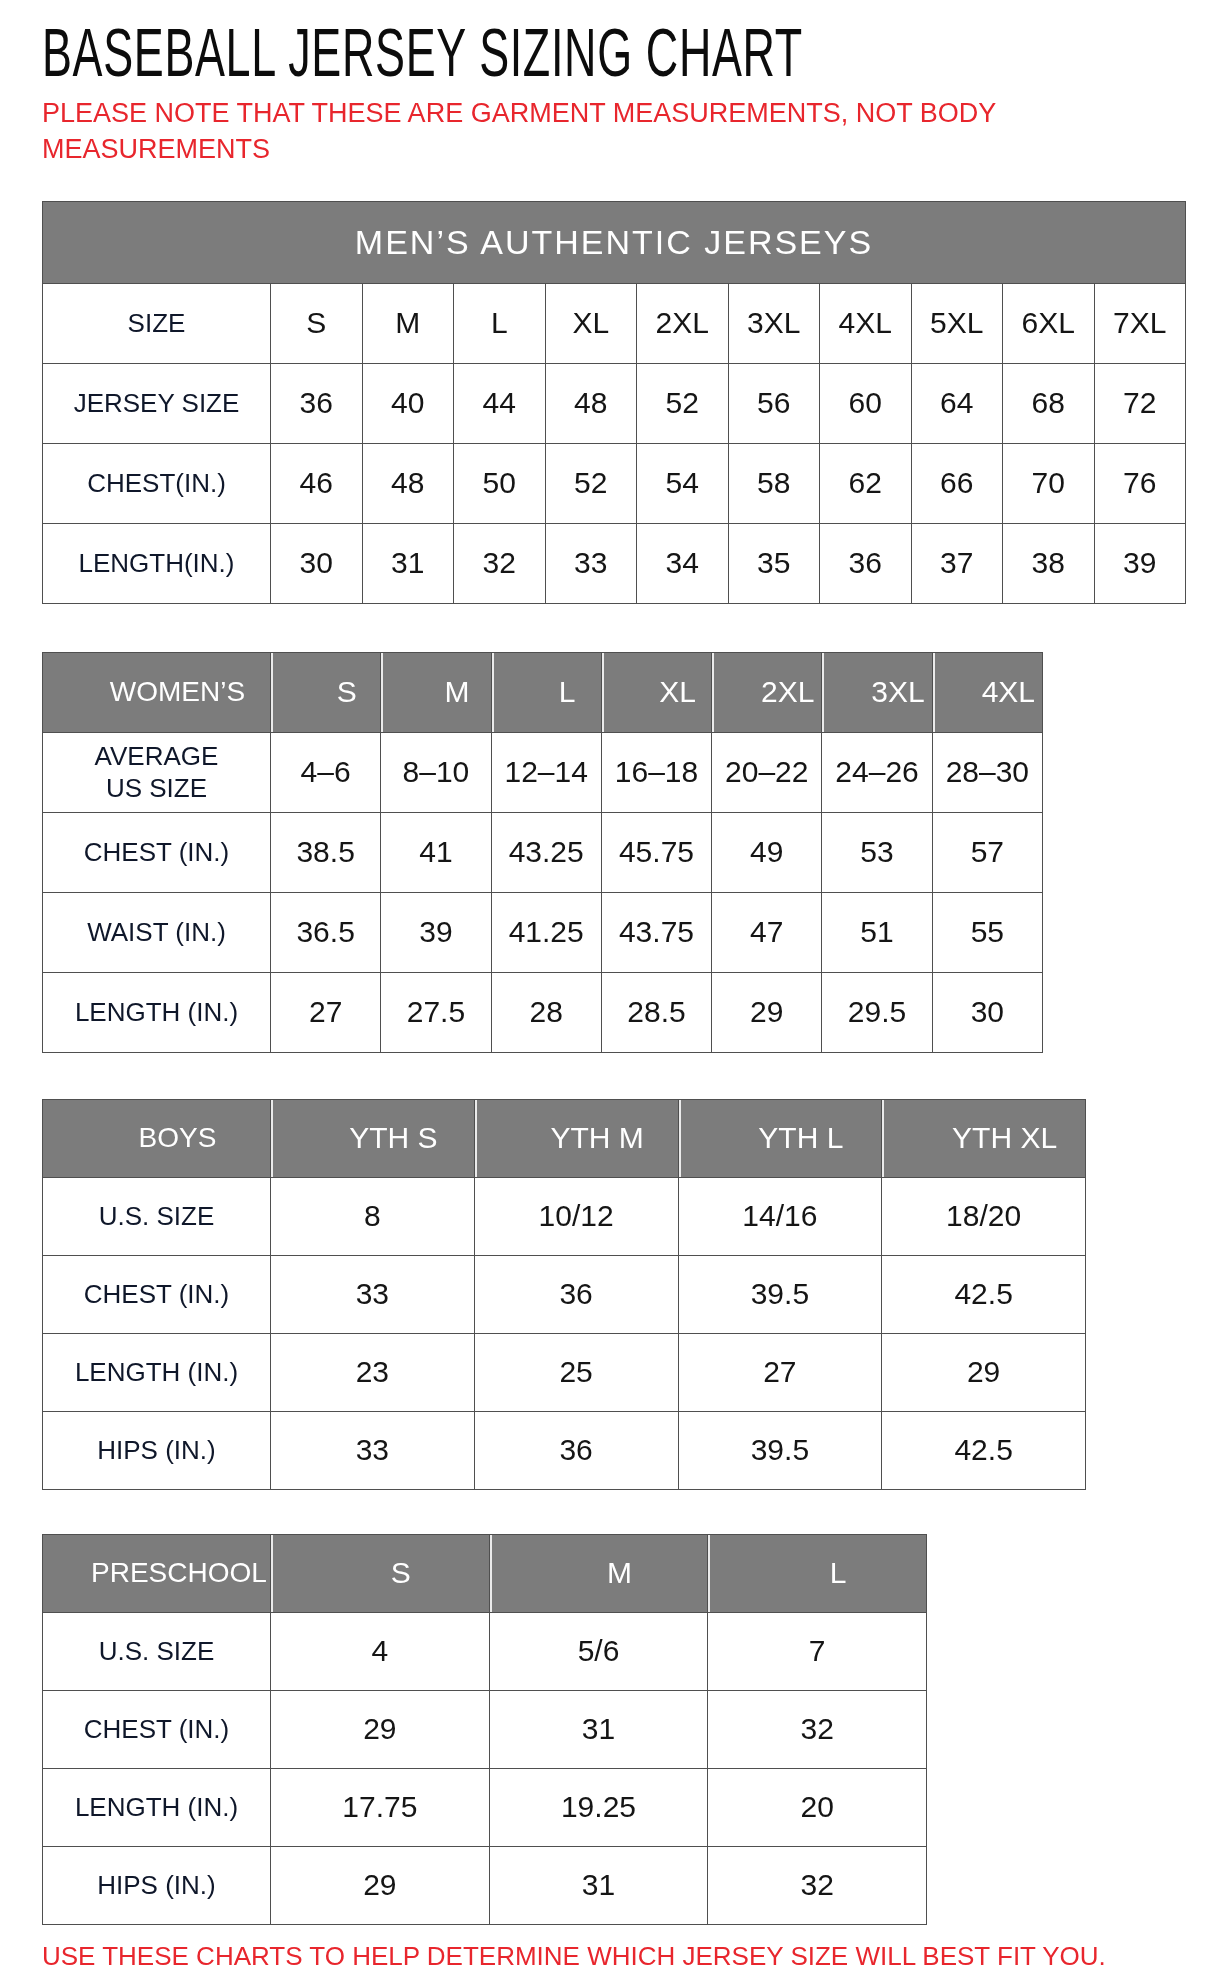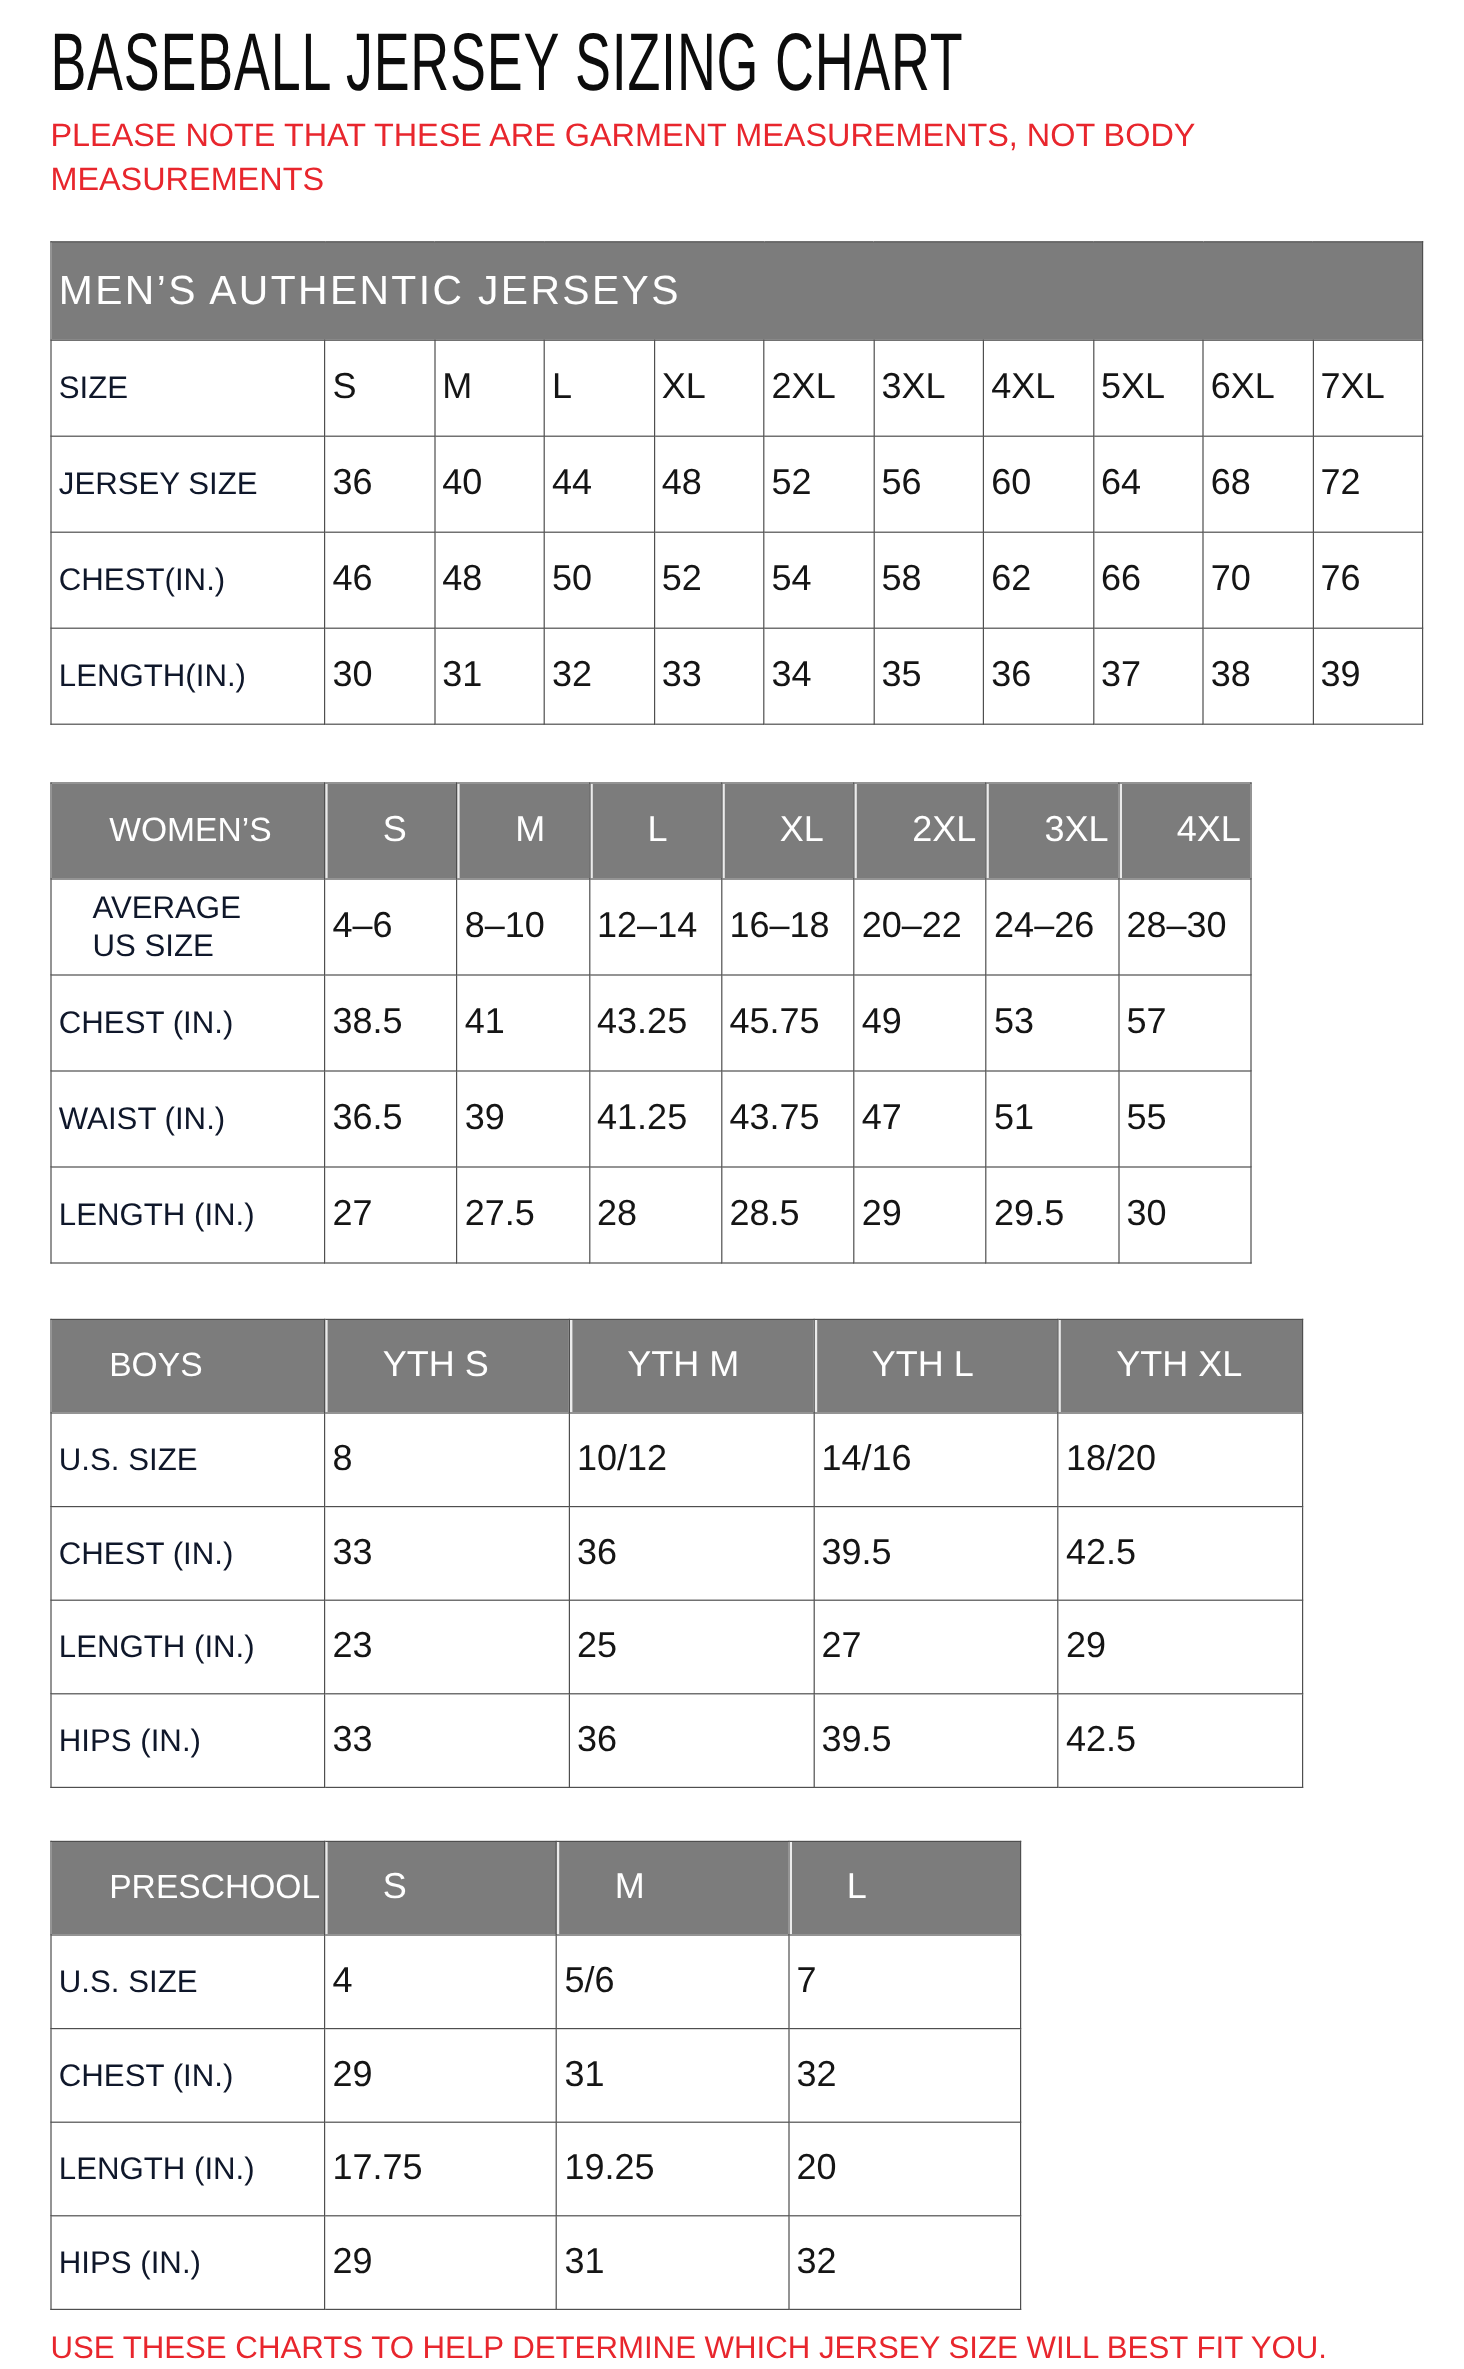--- a/index.html
+++ b/index.html
@@ -31,21 +31,21 @@
     color: #e8262d;
     font-size: 27px;
     line-height: 36px;
     margin: 0 0 34px 0;
     font-weight: normal;
   }
 
   table.sizing-table {
     border-collapse: collapse;
     table-layout: fixed;
-    text-align: left;
+    text-align: center;
   }
   .sizing-table th, .sizing-table td {
     border: 1px solid #4f4f4f;
     padding: 0 6px;
     vertical-align: middle;
     font-weight: normal;
     overflow: hidden;
   }
   .h82 th { height: 82px; }
   .h80 th, .h80 td { height: 80px; }
@@ -77,21 +77,21 @@
     white-space: normal;
     padding: 0 34px;
     line-height: 1.25;
     font-size: 26px;
   }
   td.num { font-size: 30px; }
 
   .mens-table      { width: 1144px; margin: 0 0 48px 0; }
   .womens-table    { width: 1001px; margin: 0 0 46px 0; }
   .boys-table      { width: 1044px; margin: 0 0 44px 0; }
-  .preschool-table { width: 809px;  margin: 0 0 14px 0; }
+  .preschool-table { width: 885px;  margin: 0 0 14px 0; }
 
   col.c-label { width: 228px; }
 
   .footer-note {
     color: #e8262d;
     font-size: 26px;
     line-height: 34px;
     white-space: nowrap;
     margin: 0;
   }

